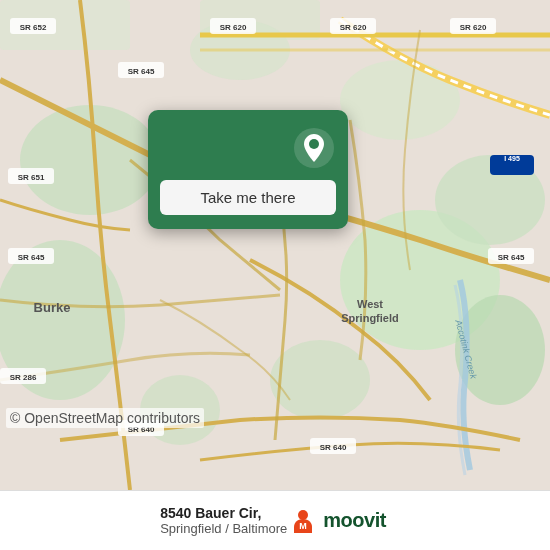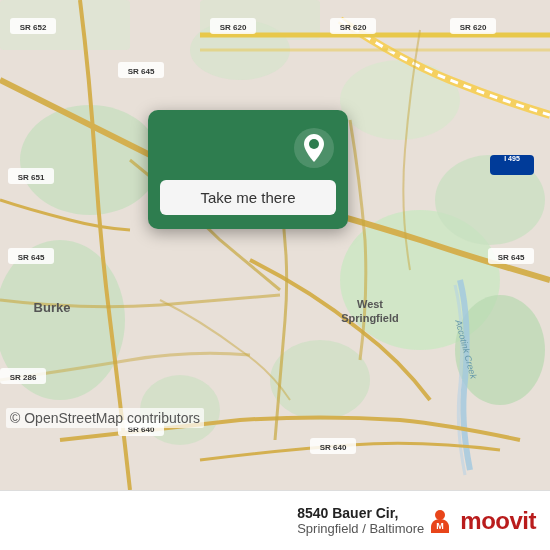--- a/index.html
+++ b/index.html
@@ -58,21 +58,21 @@
       width: 100%;
       text-align: center;
     }
 
     #footer-bar {
       width: 550px;
       height: 60px;
       background: #fff;
       display: flex;
       align-items: center;
-      justify-content: flex-end;
+      justify-content: center;
       padding: 0 14px 0 10px;
       border-top: 1px solid #ddd;
       position: absolute;
       bottom: 0;
       left: 0;
     }
 
     #footer-left {
       display: flex;
       flex-direction: column;
@@ -94,23 +94,23 @@
       align-items: center;
       gap: 4px;
     }
 
     #moovit-icon {
       width: 32px;
       height: 32px;
     }
 
     #moovit-text {
-      font-size: 24px;
+      font-size: 20px;
       font-weight: bold;
-      color: #b91c1c;
+      color: #14532d;
       letter-spacing: -0.5px;
     }
 
     #osm-attribution {
       position: absolute;
       bottom: 62px;
       left: 6px;
       font-size: 14px;
       color: #555;
       background: rgba(255,255,255,0.7);

